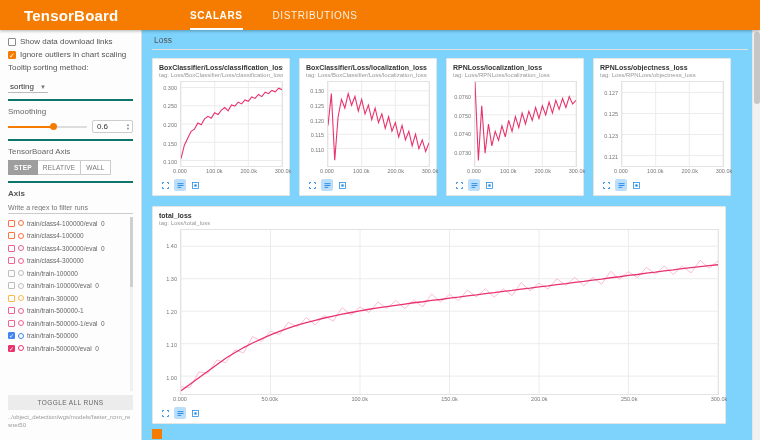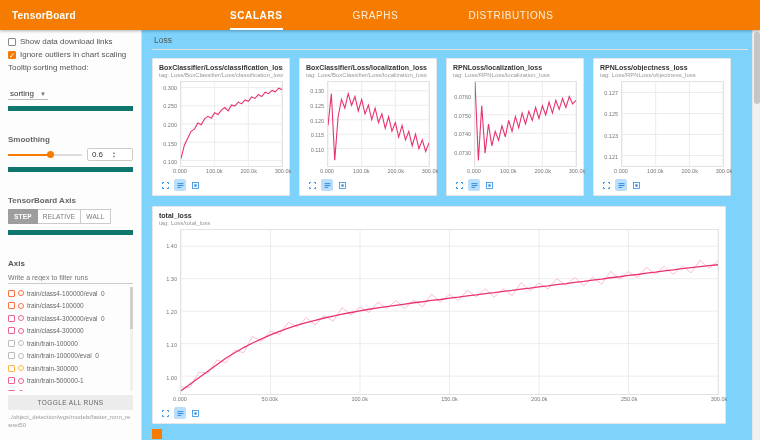--- a/index.html
+++ b/index.html
@@ -1,44 +1,44 @@
 <!DOCTYPE html>
 <html><head>
 <meta charset="utf-8">
 <style>
   * { box-sizing: border-box; margin: 0; padding: 0; }
   html,body { width:760px; height:440px; overflow:hidden; }
   body { font-family:"Liberation Sans",sans-serif; background:#f5f5f5; color:#333; font-size:9px; }
 
   
   .header { height:30px; background:#f57c00; display:flex; align-items:center; color:#fff; position:relative; z-index:5; box-shadow:0 1px 3px rgba(0,0,0,.3); }
-  .logo { width:148px; padding-left:12px; font-size:10px; font-weight:bold; letter-spacing:.2px; }
+  .logo { width:148px; padding-left:24px; font-size:15px; font-weight:bold; letter-spacing:.2px; }
   .tabs { display:flex; gap:30px; margin-left:42px; height:100%; align-items:stretch; }
-  .tab { font-size:10px; letter-spacing:.6px; display:flex; align-items:center; opacity:.88; cursor:pointer; border-bottom:2px solid transparent; padding-top:2px;margin-left:40px; }
+  .tab { font-size:10px; letter-spacing:.6px; display:flex; align-items:center; opacity:.88; cursor:pointer; border-bottom:2px solid transparent; padding-top:2px; }
   .tab.active { opacity:1; font-weight:bold; border-bottom:2px solid #fff; }
 
   
   .layout { display:flex; height:410px; }
 
   
   .sidebar { width:142px; flex:none; background:#fdfdfd; border-right:1px solid #ddd; padding:7px 8px 4px 8px; display:flex; flex-direction:column; font-size:8px; color:#555; }
-  .sb-section { padding-bottom:6px; margin-bottom:24px; border-bottom:5px solid #0f766e; }
+  .sb-section { padding-bottom:6px; margin-bottom:6px; border-bottom:2px solid #0f766e; }
   .cb-row { display:flex; align-items:flex-start; gap:4px; margin-bottom:4px; cursor:pointer; }
   .cb { width:8px; height:8px; border:1px solid #8a8a8a; border-radius:1px; flex:none; margin-top:1px; font-size:7px; line-height:7px; text-align:center; color:#fff; }
   .cb.checked { background:#f57c00; border-color:#f57c00; }
   .cb.checked::after { content:"✓"; }
-  .dd-row { display:flex; align-items:flex-end; gap:16px; margin-top:2px; flex-wrap:wrap; }
+  .dd-row { display:flex; align-items:flex-end; gap:9px; margin-top:2px; flex-wrap:wrap; }
   .dropdown { border-bottom:1px solid #bbb; padding:1px 2px; color:#333; cursor:pointer; display:inline-flex; align-items:center; gap:6px; }
   .dd-caret { font-size:6px; color:#777; }
-  .sb-label { color:#666; margin-bottom:4px;font-weight:bold; }
+  .sb-label { color:#666; margin-bottom:4px; }
   .slider-row { display:flex; align-items:center; gap:5px; }
   .slider-track { position:relative; flex:1; height:2px; background:#ddd; border-radius:1px; }
   .slider-fill { position:absolute; left:0; top:0; height:2px; width:58%; background:#f57c00; }
   .slider-knob { position:absolute; left:58%; top:50%; width:7px; height:7px; margin:-3.5px 0 0 -3.5px; background:#f57c00; border-radius:50%; cursor:pointer; }
-  .spinbox { border:1px solid #ccc; border-radius:2px; padding:1px 16px 1px 4px; display:flex; align-items:center; gap:9px; background:#fff; color:#333; }
+  .spinbox { border:1px solid #ccc; border-radius:2px; padding:1px 2px 1px 4px; display:flex; align-items:center; gap:18px; background:#fff; color:#333; }
   .spin-arrows { display:flex; flex-direction:column; font-size:4px; line-height:3.5px; color:#888; }
   .axis-btns { display:flex; margin-top:2px; }
   .axis-btn { font-size:6.5px; letter-spacing:.2px; padding:3px 5px; border:1px solid #ccc; border-left-width:0; background:#fff; color:#777; cursor:pointer; }
   .axis-btn:first-child { border-left-width:1px; }
   .axis-btn.active { background:#9e9e9e; border-color:#9e9e9e; color:#fff; font-weight:bold; }
   .runs-section { flex:1; display:flex; flex-direction:column; min-height:0; border-bottom:none; margin-bottom:0; }
   .filter-input { width:100%; border:none; border-bottom:1px solid #ccc; background:transparent; font-size:7px; padding:2px 0; color:#333; outline:none; font-family:"Liberation Sans",sans-serif; }
   .runs-list { flex:1; overflow:hidden; margin-top:3px; position:relative; padding-right:5px; }
   .runs-scrollbar { position:absolute; right:0; top:0; bottom:0; width:3px; background:#f0f0f0; }
   .runs-scroll-thumb { position:absolute; top:0; width:3px; height:40%; background:#cfcfcf; }
@@ -79,21 +79,20 @@
   .page-scrollbar { position:absolute; right:0; top:30px; bottom:0; width:8px; background:#f1f1f1; border-left:1px solid #e5e5e5; }
   .page-scroll-thumb { position:absolute; top:2px; left:1px; width:6px; height:72px; background:#c6c6c6; border-radius:3px; }
 </style>
 </head>
 <body>
 
 <div class="header">
   <div class="logo">TensorBoard</div>
   <div class="tabs">
     <div class="tab active">SCALARS</div>
-    <div class="tab">GRAPHS</div>
     <div class="tab">DISTRIBUTIONS</div>
   </div>
 </div>
 
 <div class="layout">
 
   <div class="sidebar">
     <div class="sb-section">
       <div class="cb-row">
         <span class="cb"></span>

